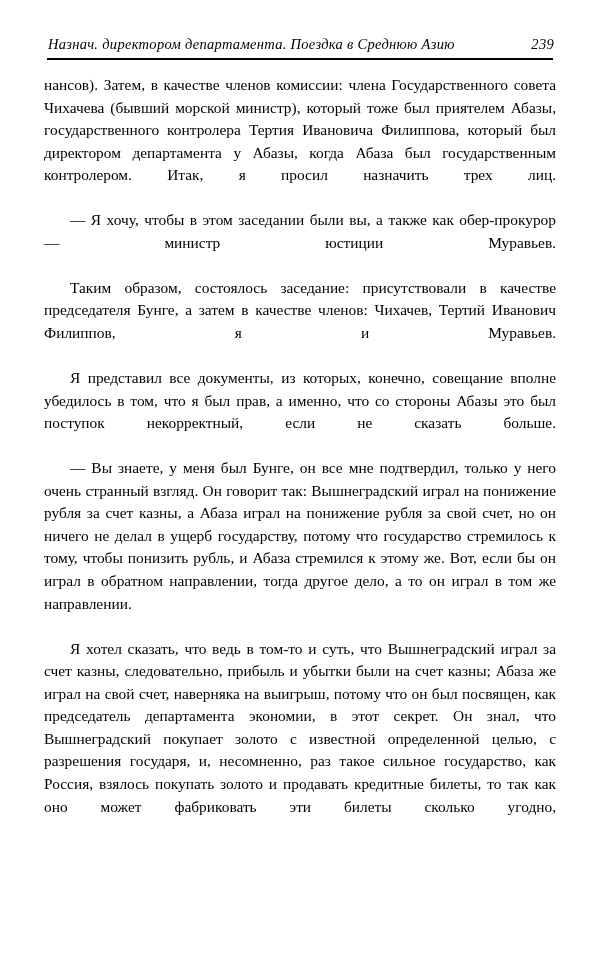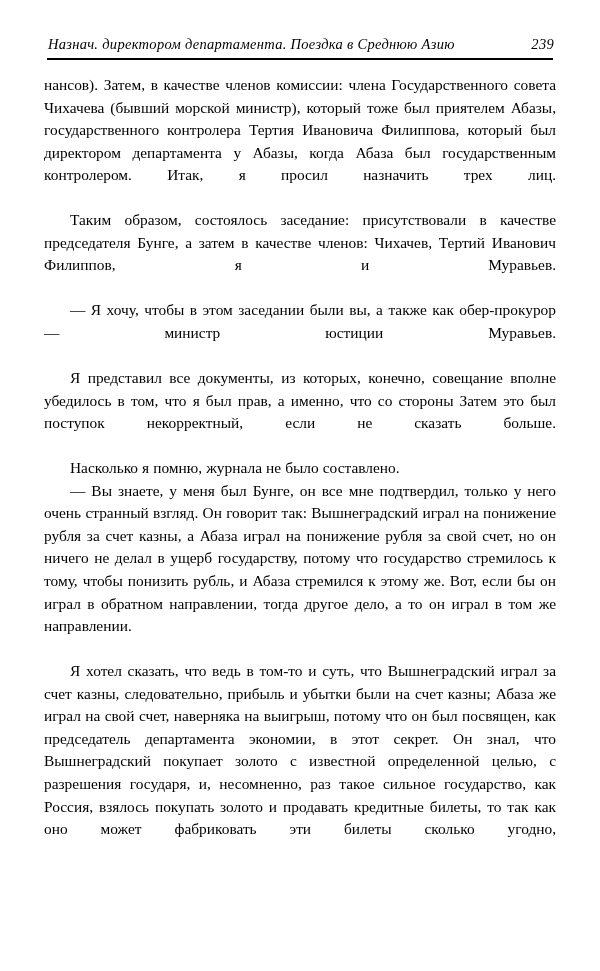--- a/index.html
+++ b/index.html
@@ -83,22 +83,21 @@
 
     <div class="running-head">
       <span class="running-head-title">Назнач. директором департамента. Поездка в Среднюю Азию</span>
       <span class="running-head-folio">239</span>
     </div>
 
     <div class="head-rule"></div>
 
     <div class="body-text">
       <p class="no-indent full-justify">нансов). Затем, в качестве членов комиссии: члена Государственного совета Чихачева (бывший морской министр), который тоже был приятелем Абазы, государственного контролера Тертия Ивановича Филиппова, который был директором департамента у Абазы, когда Абаза был государственным контролером. Итак, я просил назначить трех лиц.</p>
+      <p class="full-justify">— Я хочу, чтобы в этом заседании были вы, а также как обер-прокурор — министр юстиции Муравьев.</p>
       <p class="full-justify">Таким образом, состоялось заседание: присутствовали в качестве председателя Бунге, а затем в качестве членов: Чихачев, Тертий Иванович Филиппов, я и Муравьев.</p>
-      <p class="full-justify">— Я хочу, чтобы в этом заседании были вы, а также как обер-прокурор — министр юстиции Муравьев.</p>
-      <p class="full-justify">Я представил все документы, из которых, конечно, совещание вполне убедилось в том, что я был прав, а именно, что со стороны Затем это был поступок некорректный, если не сказать больше.</p>
-      <p>Насколько я помню, журнала не было составлено.</p>
+      <p class="full-justify">Я представил все документы, из которых, конечно, совещание вполне убедилось в том, что я был прав, а именно, что со стороны Абазы это был поступок некорректный, если не сказать больше.</p>
       <p class="full-justify">— Вы знаете, у меня был Бунге, он все мне подтвердил, только у него очень странный взгляд. Он говорит так: Вышнеградский играл на понижение рубля за счет казны, а Абаза играл на понижение рубля за свой счет, но он ничего не делал в ущерб государству, потому что государство стремилось к тому, чтобы понизить рубль, и Абаза стремился к этому же. Вот, если бы он играл в обратном направлении, тогда другое дело, а то он играл в том же направлении.</p>
       <p class="full-justify">Я хотел сказать, что ведь в том-то и суть, что Вышнеградский играл за счет казны, следовательно, прибыль и убытки были на счет казны; Абаза же играл на свой счет, наверняка на выигрыш, потому что он был посвящен, как председатель департамента экономии, в этот секрет. Он знал, что Вышнеградский покупает золото с известной определенной целью, с разрешения государя, и, несомненно, раз такое сильное государство, как Россия, взялось покупать золото и продавать кредитные билеты, то так как оно может фабриковать эти билеты сколько угодно,</p>
     </div>
 
   </div>
 </div>
 
 </body></html>

